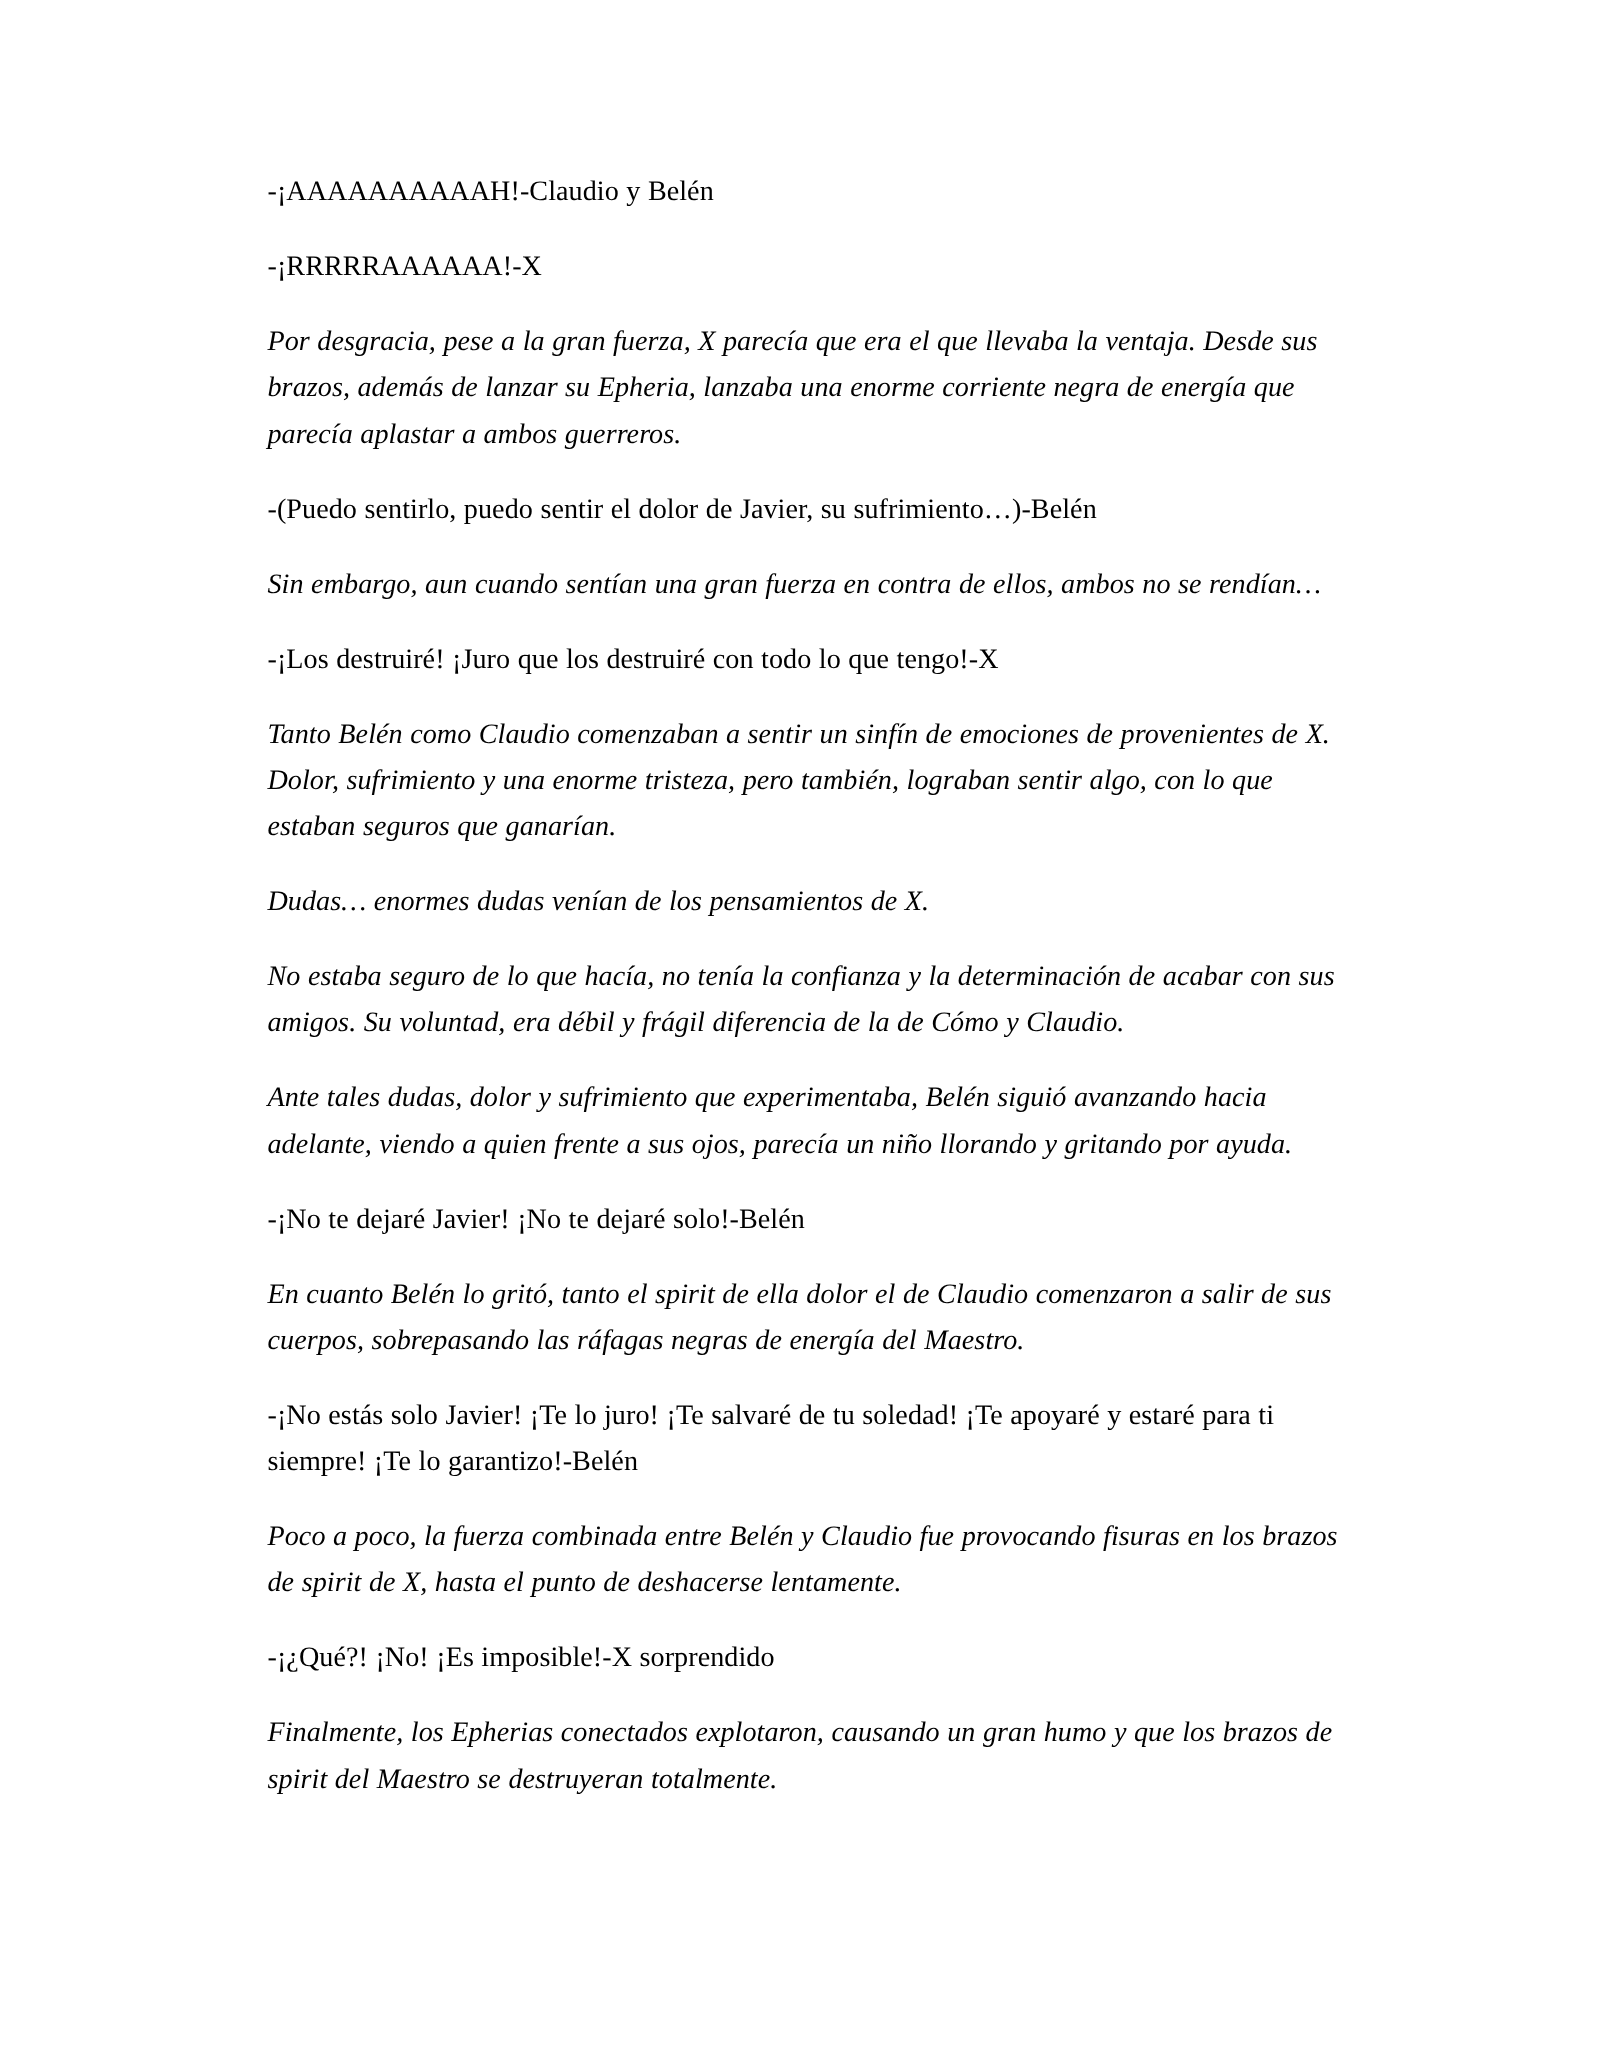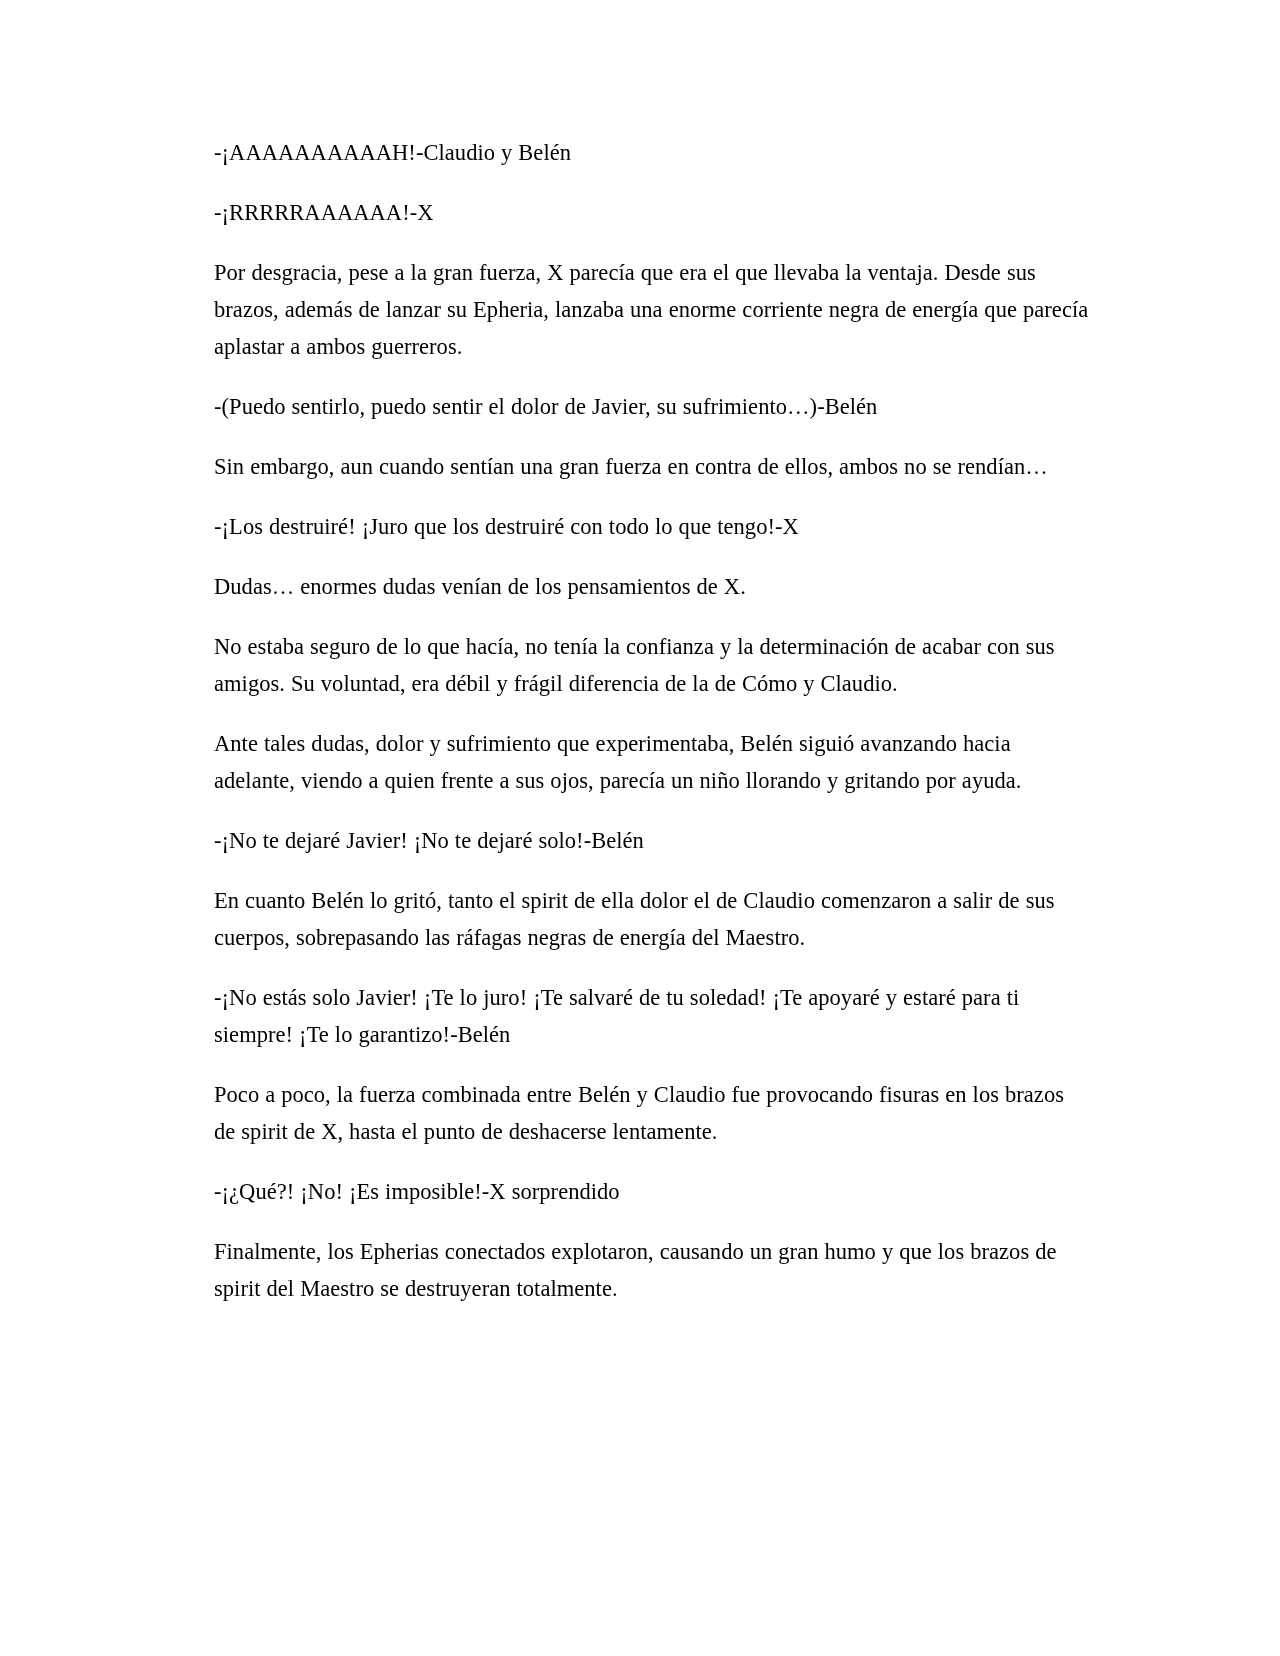--- a/index.html
+++ b/index.html
@@ -31,20 +31,21 @@
   .para {
     font-size: 22.5px;
     line-height: 37px;
     margin: 0 0 23px 0;
     text-align: left;
     white-space: normal;
     word-spacing: 0.3px;
     letter-spacing: 0.05px;
   }
   .para.narration {
+    font-style: italic;
   }
   .para.dialogue {
     font-style: normal;
   }
   .para:last-child {
     margin-bottom: 0;
     margin-top: 14px;
   }
 </style>
 </head>
@@ -52,20 +53,21 @@
 
 <div class="page">
   <div class="text-column" id="text-column">
 
   <p class="para dialogue">-¡AAAAAAAAAAH!-Claudio y Belén</p>
       <p class="para dialogue">-¡RRRRRAAAAAA!-X</p>
       <p class="para narration">Por desgracia, pese a la gran fuerza, X parecía que era el que llevaba la ventaja. Desde sus brazos, además de lanzar su Epheria, lanzaba una enorme corriente negra de energía que parecía aplastar a ambos guerreros.</p>
       <p class="para dialogue">-(Puedo sentirlo, puedo sentir el dolor de Javier, su sufrimiento…)-Belén</p>
       <p class="para narration">Sin embargo, aun cuando sentían una gran fuerza en contra de ellos, ambos no se rendían…</p>
       <p class="para dialogue">-¡Los destruiré! ¡Juro que los destruiré con todo lo que tengo!-X</p>
+      <p class="para narration">Tanto Belén como Claudio comenzaban a sentir un sinfín de emociones de provenientes de X. Dolor, sufrimiento y una enorme tristeza, pero también, lograban sentir algo, con lo que estaban seguros que ganarían.</p>
       <p class="para narration">Dudas… enormes dudas venían de los pensamientos de X.</p>
       <p class="para narration">No estaba seguro de lo que hacía, no tenía la confianza y la determinación de acabar con sus amigos. Su voluntad, era débil y frágil diferencia de la de Cómo y Claudio.</p>
       <p class="para narration">Ante tales dudas, dolor y sufrimiento que experimentaba, Belén siguió avanzando hacia adelante, viendo a quien frente a sus ojos, parecía un niño llorando y gritando por ayuda.</p>
       <p class="para dialogue">-¡No te dejaré Javier! ¡No te dejaré solo!-Belén</p>
       <p class="para narration">En cuanto Belén lo gritó, tanto el spirit de ella dolor el de Claudio comenzaron a salir de sus cuerpos, sobrepasando las ráfagas negras de energía del Maestro.</p>
       <p class="para dialogue">-¡No estás solo Javier! ¡Te lo juro! ¡Te salvaré de tu soledad! ¡Te apoyaré y estaré para ti siempre! ¡Te lo garantizo!-Belén</p>
       <p class="para narration">Poco a poco, la fuerza combinada entre Belén y Claudio fue provocando fisuras en los brazos de spirit de X, hasta el punto de deshacerse lentamente.</p>
       <p class="para dialogue">-¡¿Qué?! ¡No! ¡Es imposible!-X sorprendido</p>
       <p class="para narration">Finalmente, los Epherias conectados explotaron, causando un gran humo y que los brazos de spirit del Maestro se destruyeran totalmente.</p>
     </div>

